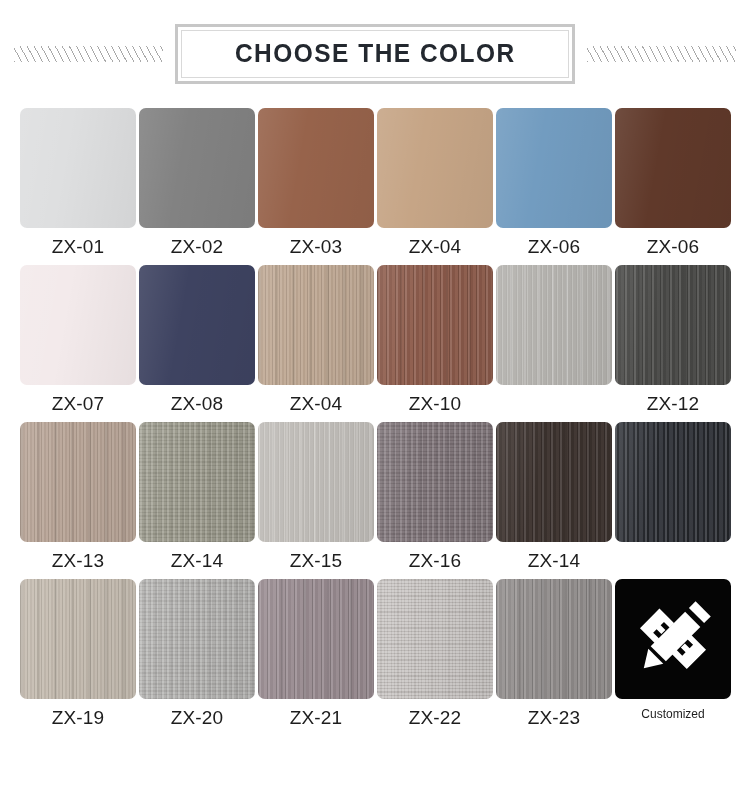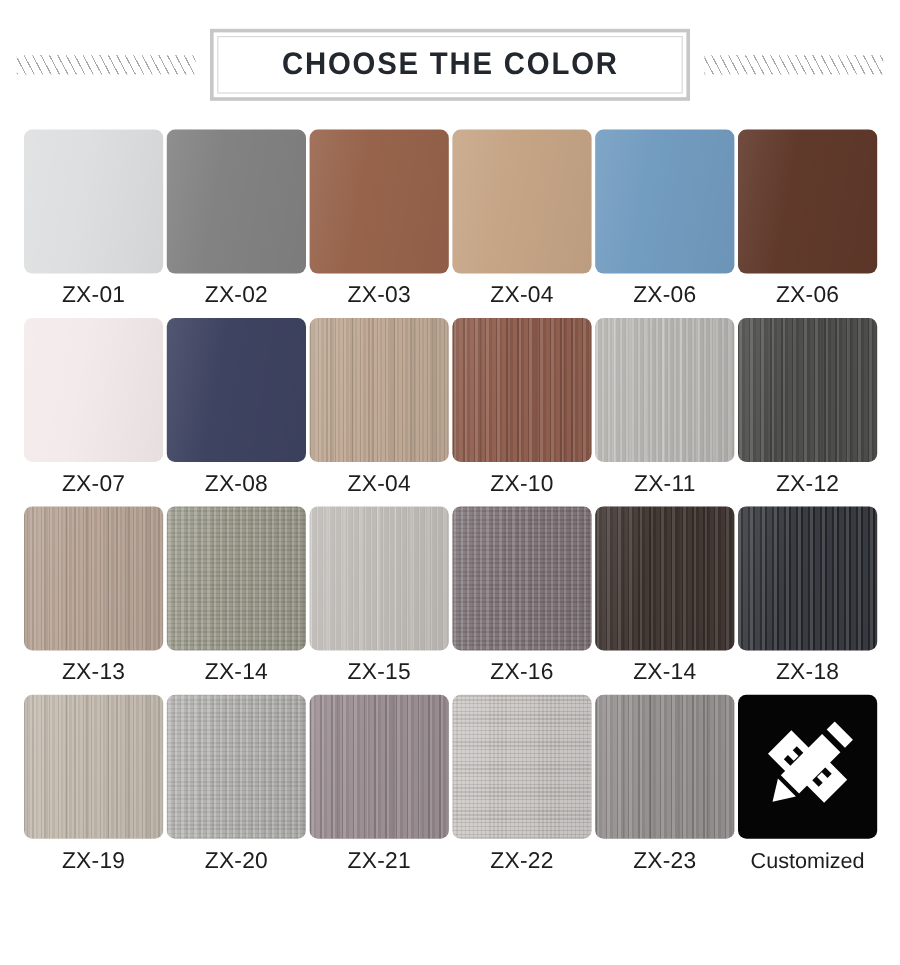--- a/index.html
+++ b/index.html
@@ -97,21 +97,21 @@
 
   .label {
     text-align: center;
     font-size: 19px;
     color: #1d1d1d;
     line-height: 1.0;
     padding-top: 9px;
     letter-spacing: 0.2px;
     font-family: "Liberation Sans", "DejaVu Sans", sans-serif;
   }
-  .label.small { font-size: 18px; letter-spacing: 0px; }
+  .label.small { font-size: 12px; letter-spacing: 0px; }
 
   
   .swatch.custom {
     background: #050505;
     display: flex;
     align-items: center;
     justify-content: center;
   }
   .custom svg { width: 76px; height: 76px; display: block; }
 
@@ -270,21 +270,20 @@
           <div class="grain tex-v2"></div>
           <div class="sheen"></div>
         </div>
         <div class="label">ZX-10</div>
       </div>
       <div class="cell">
         <div class="swatch" style="background-color: rgb(185, 183, 179);">
           <div class="grain tex-v3"></div>
           <div class="sheen"></div>
         </div>
-        <div class="label">ZX-11</div>
       </div>
       <div class="cell">
         <div class="swatch" style="background-color: rgb(74, 74, 72);">
           <div class="grain tex-v2"></div>
           <div class="sheen"></div>
         </div>
         <div class="label">ZX-12</div>
       </div>
       <div class="cell">
         <div class="swatch" style="background-color: rgb(184, 164, 150);">
@@ -319,21 +318,20 @@
           <div class="grain tex-v2"></div>
           <div class="sheen"></div>
         </div>
         <div class="label">ZX-14</div>
       </div>
       <div class="cell">
         <div class="swatch" style="background-color: rgb(47, 50, 56);">
           <div class="grain tex-stripe"></div>
           <div class="sheen"></div>
         </div>
-        <div class="label">ZX-18</div>
       </div>
       <div class="cell">
         <div class="swatch" style="background-color: rgb(196, 187, 175);">
           <div class="grain tex-v1"></div>
           <div class="sheen"></div>
         </div>
         <div class="label">ZX-19</div>
       </div>
       <div class="cell">
         <div class="swatch" style="background-color: rgb(181, 180, 178);">

